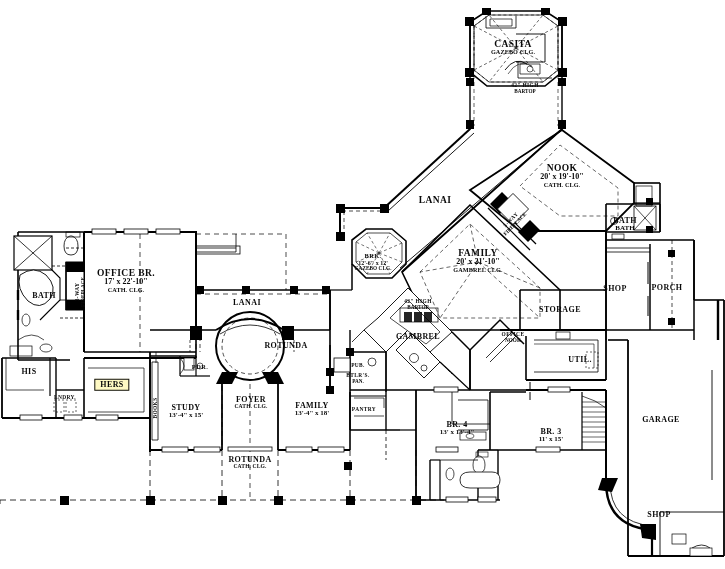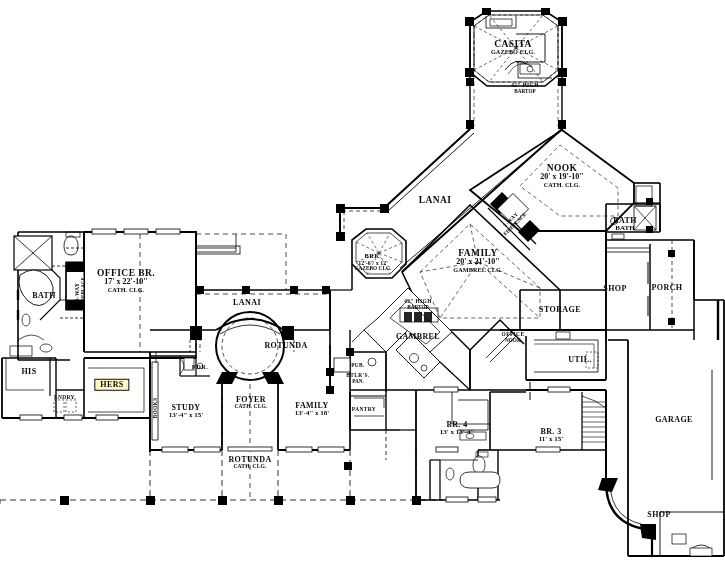--- a/index.html
+++ b/index.html
@@ -727,21 +727,21 @@
           <span class="nm">BR. 4</span>
           <span class="dim">13' x 13'-4"</span>
         </div>
       </div>
       <div class="rm s-sm" style="left: 551px; top: 436px;">
         <div>
           <span class="nm">BR. 3</span>
           <span class="dim">11' x 15'</span>
         </div>
       </div>
-      <div class="rm s-sm" style="left: 661px; top: 420px; margin-left: 13px;">
+      <div class="rm s-sm" style="left: 661px; top: 420px;">
         <div>
           <span class="nm">GARAGE</span>
         </div>
       </div>
       <div class="rm s-sm" style="left: 659px; top: 515px;">
         <div>
           <span class="nm">SHOP</span>
         </div>
       </div>
     </div>

